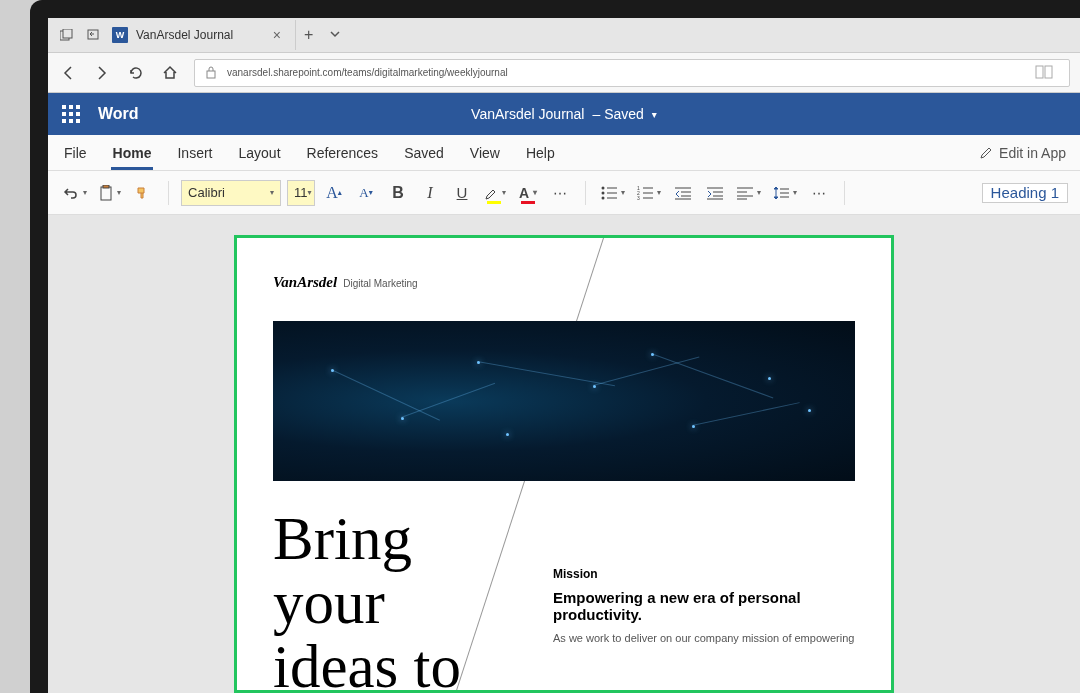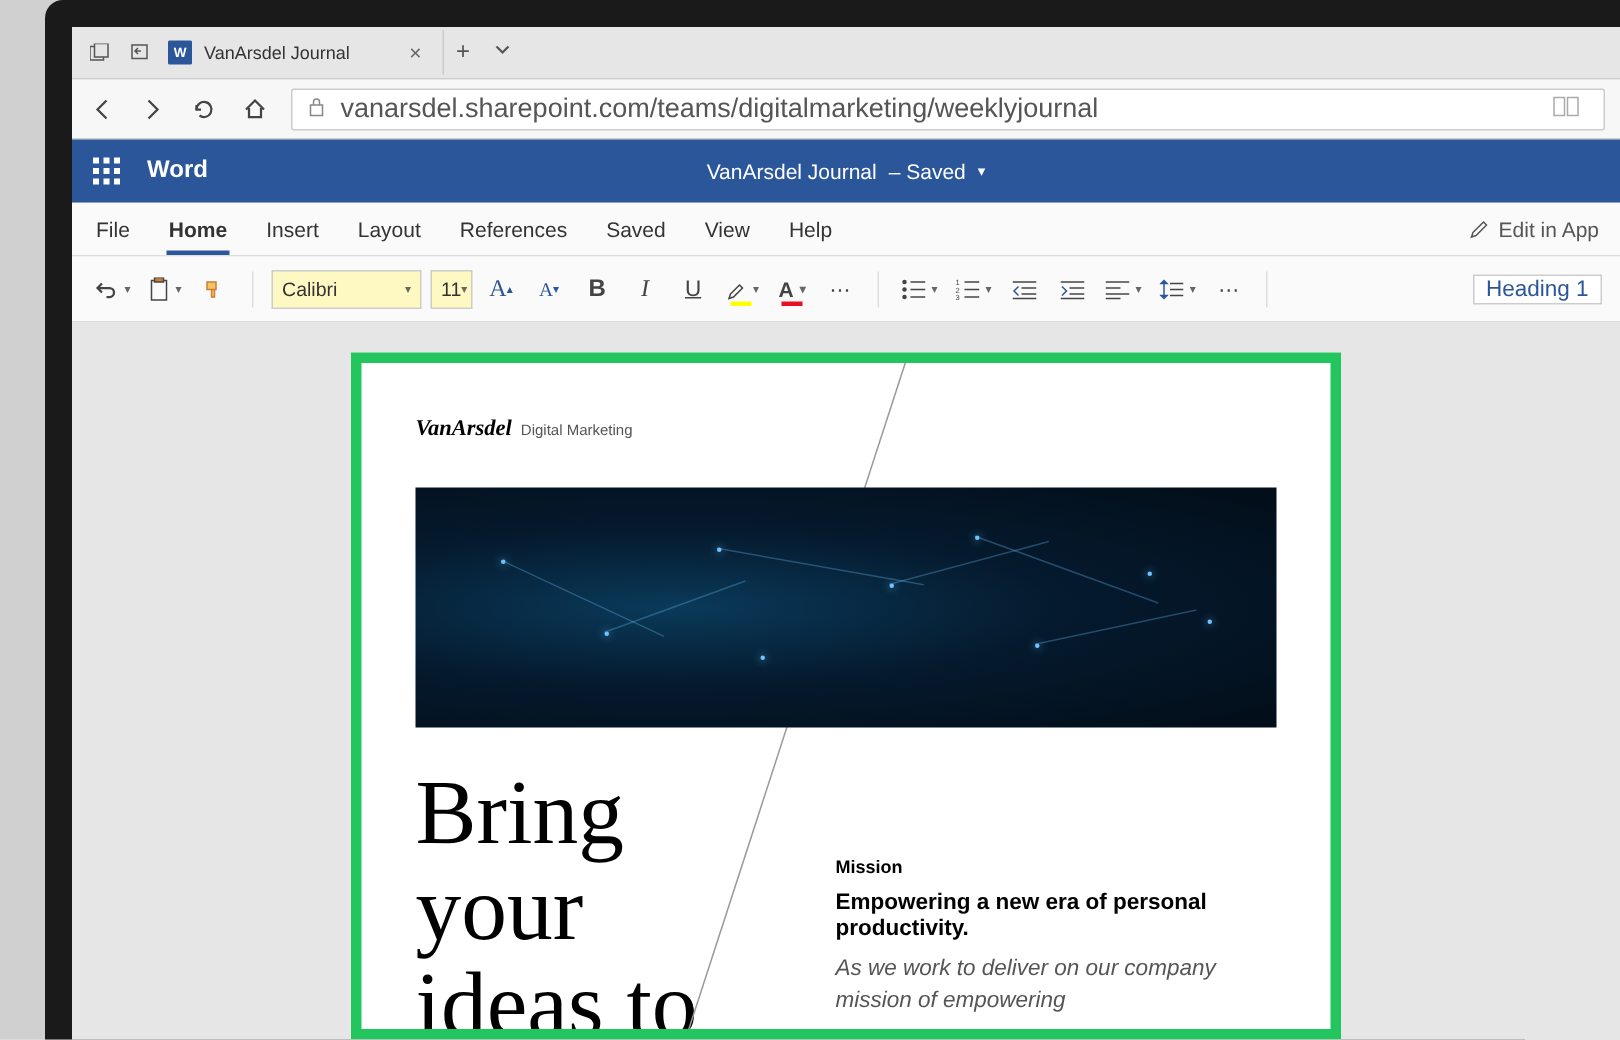--- a/index.html
+++ b/index.html
@@ -13,21 +13,21 @@
 .tb-icon { width: 14px; height: 14px; margin: 0 6px; display: inline-flex; align-items: center; justify-content: center; color: #555; }
 .tab { display: flex; align-items: center; background: #e6e6e6; height: 30px; padding: 0 10px 0 6px; font-size: 12px; color: #333; min-width: 190px; border-right: 1px solid #ccc; }
 .tab-favicon { width: 16px; height: 16px; background: #2b579a; color: #fff; font-size: 9px; font-weight: bold; display: flex; align-items: center; justify-content: center; margin-right: 8px; border-radius: 1px; }
 .tab-title { flex: 1; }
 .tab-close { color: #666; font-size: 14px; padding: 0 4px; }
 .new-tab { padding: 0 8px; color: #555; font-size: 16px; }
 .tabs-chev { padding: 0 8px; color: #555; }
 
 .browser-navbar { background: #f7f7f7; height: 40px; display: flex; align-items: center; padding: 0 10px; gap: 14px; border-bottom: 1px solid #ccc; }
 .nav-btn { color: #444; display: flex; align-items: center; justify-content: center; width: 20px; height: 20px; }
-.url-bar { flex: 1; background: #fff; border: 1px solid #ccc; border-radius: 2px; height: 28px; display: flex; align-items: center; padding: 0 10px; font-size: 18px; color: #555; }
+.url-bar { flex: 1; background: #fff; border: 1px solid #ccc; border-radius: 2px; height: 28px; display: flex; align-items: center; padding: 0 10px; font-size: 10px; color: #555; }
 .lock-icon { color: #888; margin-right: 10px; }
 .reading-icon { color: #aaa; padding: 0 6px; }
 
 
 .word-header { background: #2b579a; color: #fff; height: 42px; display: flex; align-items: center; padding: 0 14px; position: relative; }
 .waffle { width: 18px; height: 18px; display: grid; grid-template-columns: repeat(3,4px); grid-template-rows: repeat(3,4px); gap: 3px; }
 .waffle span { background: #fff; width: 4px; height: 4px; }
 .word-brand { font-size: 16px; font-weight: 700; margin-left: 18px; }
 .doc-title { position: absolute; left: 50%; transform: translateX(-50%); font-size: 14px; display: flex; align-items: center; gap: 8px; }
 .doc-title .chev { font-size: 10px; }
@@ -50,34 +50,34 @@
 .font-size { width: 28px; }
 .drop-arrow { font-size: 8px; color: #666; margin-left: 4px; }
 .grow-shrink { font-family: serif; }
 .grow-shrink sup { font-size: 8px; }
 .highlight-swatch { width: 14px; height: 3px; background: #ffff00; position: absolute; bottom: 3px; left: 6px; }
 .color-swatch { width: 14px; height: 3px; background: #e81123; position: absolute; bottom: 3px; left: 6px; }
 .style-select { border: 1px solid #ccc; background: #fff; height: 20px; padding: 0 8px; font-size: 15px; color: #2b579a; margin-left: auto; }
 
 
 .canvas { background: #e6e6e6; height: calc(100% - 197px); padding: 20px 0 0 0; display: flex; justify-content: center; overflow: hidden; }
-.page { background: #fff; width: 660px; border: 7px solid #22c55e; position: relative; padding: 36px 36px; overflow: hidden; }
+.page { background: #fff; width: 660px; border: 3px solid #22c55e; position: relative; padding: 36px 36px; overflow: hidden; }
 .diag-line { position: absolute; top: -40px; left: 58%; width: 1px; height: 900px; background: #999; transform: rotate(18deg); transform-origin: top; }
 .doc-brand { display: flex; align-items: baseline; gap: 6px; margin-bottom: 30px; }
 .doc-brand .logo { font-weight: 700; font-size: 15px; font-style: italic; font-family: Georgia, serif; }
 .doc-brand .tag { font-size: 10px; color: #555; }
 .hero-img { width: 100%; height: 160px; background: radial-gradient(ellipse at 30% 50%, #0a3a5a 0%, #051a2e 45%, #020d18 100%); position: relative; overflow: hidden; margin-bottom: 26px; }
 .hero-img .node { position: absolute; width: 3px; height: 3px; background: #6fc3ff; border-radius: 50%; box-shadow: 0 0 6px #6fc3ff; }
 .hero-img .line { position: absolute; height: 1px; background: rgba(111,195,255,0.3); transform-origin: left center; }
 .doc-columns { display: flex; gap: 30px; }
 .headline { font-family: Georgia, "Times New Roman", serif; font-size: 61px; line-height: 1.05; font-weight: 400; flex: 0 0 250px; }
 .right-col { flex: 1; padding-top: 60px; }
 .mission-label { font-size: 12px; font-weight: 700; margin-bottom: 8px; }
 .mission-title { font-size: 15px; font-weight: 700; margin-bottom: 8px; }
-.mission-body { font-size: 15px; color: #555; line-height: 1.4; font-style: italic; }
+.mission-body { font-size: 11px; color: #555; line-height: 1.4; }
 </style>
 </head>
 <body>
 
 <div class="device-frame">
 <div class="screen">
 
 <div class="browser-titlebar">
   <span class="tb-icon">
     <svg width="14" height="12" viewBox="0 0 14 12">

